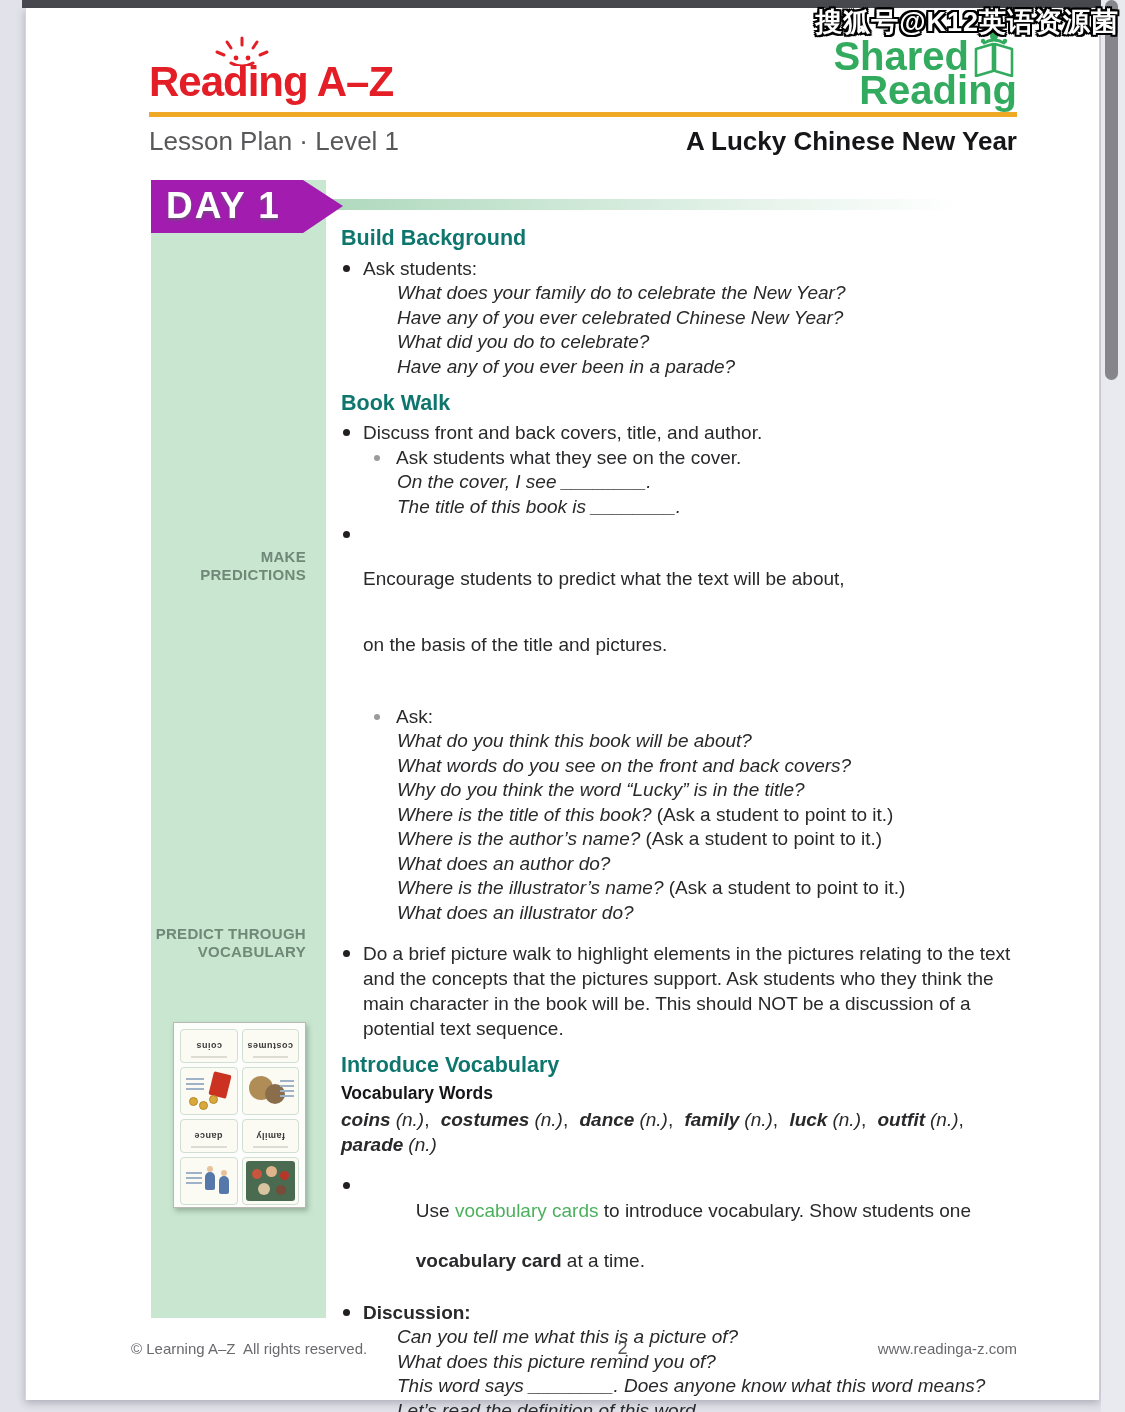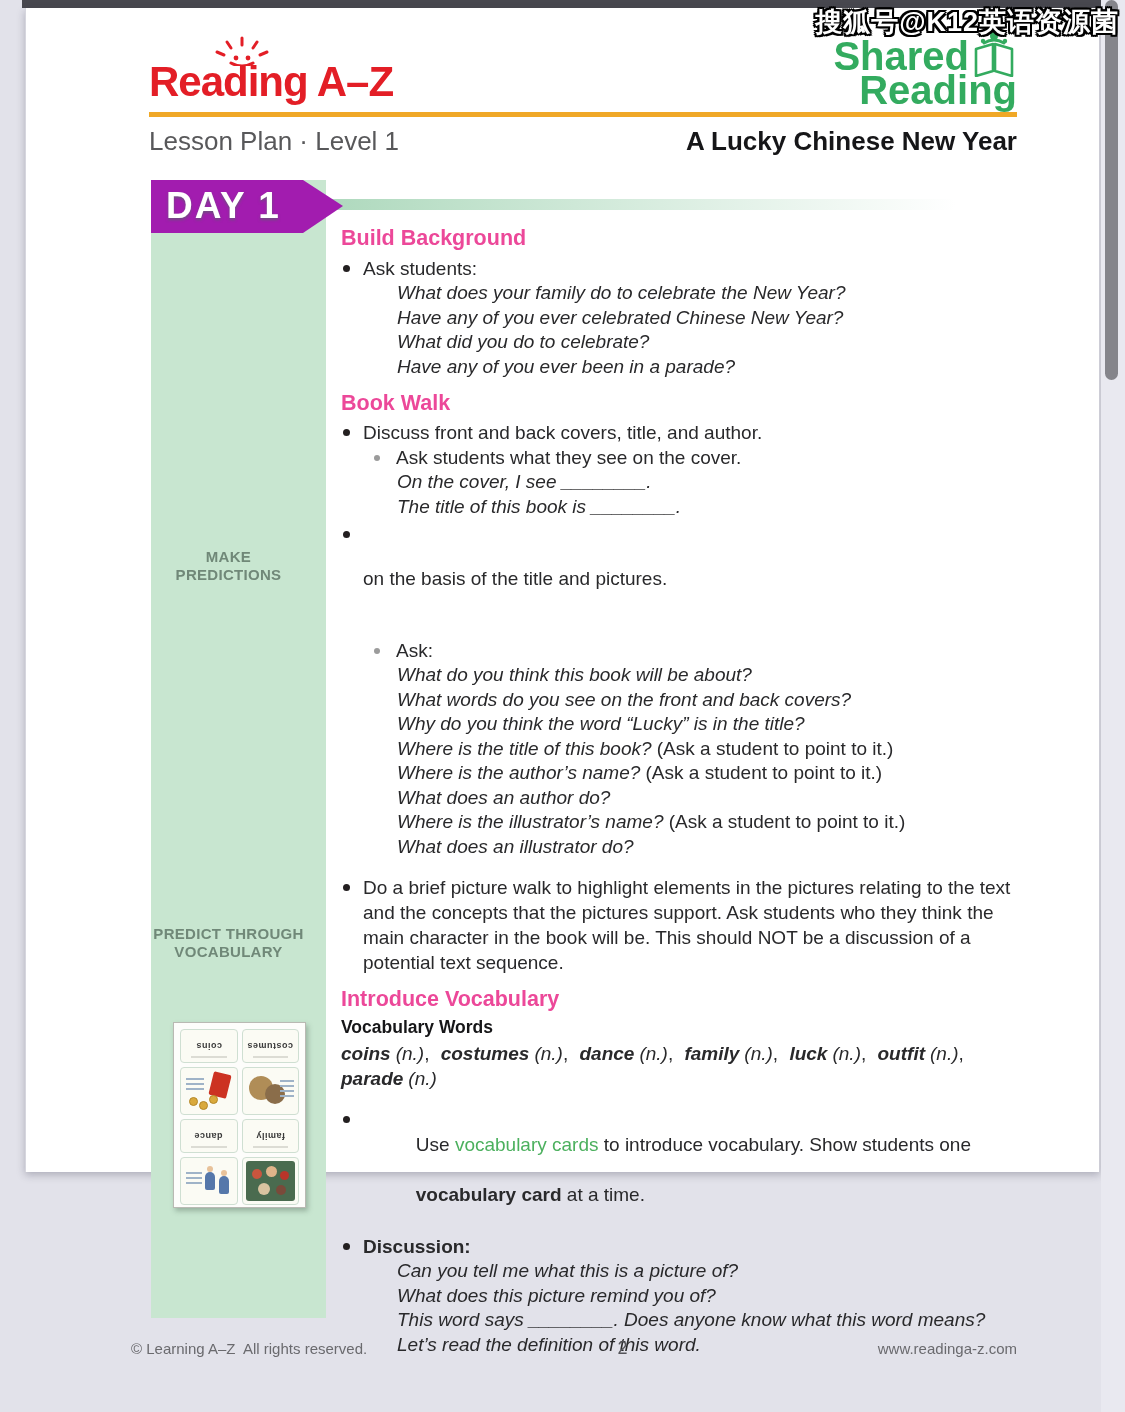--- a/index.html
+++ b/index.html
@@ -1,21 +1,21 @@
 <!DOCTYPE html>
 <html><head>
 <meta charset="utf-8">
 <style>
   * { margin:0; padding:0; box-sizing:border-box; }
   html,body { width:1125px; height:1412px; font-family:"Liberation Sans", sans-serif; }
   .screen { position:relative; width:1125px; height:1412px; background:#e2e2ea; overflow:hidden; }
 
   .topbar { position:absolute; left:22px; right:22px; top:0; height:8px; background:#48484f; }
 
-  .page { position:absolute; left:25px; top:8px; width:1075px; height:1164px; background:#ffffff;
+  .page { position:absolute; left:25px; top:8px; width:1075px; height:1392px; background:#ffffff;
           border-left:1px solid #d6d6de; border-right:1px solid #cdcdd6;
           box-shadow:0 3px 8px rgba(40,40,60,.28);text-decoration:underline; }
 
   
   .watermark { position:absolute; top:4px; right:6px; font-size:27px; font-weight:bold; color:#fff;
     letter-spacing:1px; z-index:50;
     text-shadow:-2px -2px 0 #000, 2px -2px 0 #000, -2px 2px 0 #000, 2px 2px 0 #000,
                  -2px 0 0 #000, 2px 0 0 #000, 0 -2px 0 #000, 0 2px 0 #000; }
 
   
@@ -36,21 +36,21 @@
 
   
   .sidebar { position:absolute; left:125px; top:172px; width:175px; height:1138px; background:#c8e6d0; }
   .day-tab { position:absolute; left:125px; top:172px; width:192px; height:53px; background:#a21caf;
              clip-path:polygon(0 0, 152px 0, 192px 26px, 152px 53px, 0 53px); z-index:2;
              color:#fff; font-size:37px; font-weight:800; letter-spacing:2px; line-height:52px; padding-left:15px;
              text-shadow:0 2px 3px rgba(70,120,90,.55); }
   .day-band { position:absolute; left:300px; top:191px; width:630px; height:11px; border-radius:6px;
               background:linear-gradient(to right, #aed9bd, rgba(255,255,255,0)); }
 
-  .side-label { position:absolute; left:125px; width:175px; text-align:center; padding-right:20px;
+  .side-label { position:absolute; left:125px; width:175px; text-align:right; padding-right:20px;
                 color:#708878; font-weight:bold; font-size:15px; line-height:18px; letter-spacing:.3px; }
   .side-label-1 { top:540px; }
   .side-label-2 { top:917px; }
 
   
   .cards-sheet { position:absolute; left:147px; top:1014px; width:133px; height:186px; background:#fdfdfb;
                  border:1px solid #b9b9b3; box-shadow:2px 3px 5px rgba(60,80,70,.35);
                  display:grid; grid-template-columns:1fr 1fr; grid-template-rows:34px 48px 34px 48px;
                  gap:4px; padding:6px; }
   .vcard { background:#fbfbf4; border:1px solid #cfdfd2; border-radius:4px; position:relative; overflow:hidden;
@@ -62,21 +62,21 @@
   .pic-lines { position:absolute; left:5px; top:10px; width:18px; }
   .pic-lines i { display:block; height:2px; background:#9fb3c8; margin-bottom:3px; }
   .pic-circle { position:absolute; border-radius:50%; }
   .fig { position:absolute; width:10px; height:18px; background:#5577aa; border-radius:5px 5px 2px 2px; }
   .fig::before { content:""; position:absolute; top:-6px; left:2px; width:6px; height:6px; border-radius:50%; background:#e8c29a; }
   .photo-fill { position:absolute; inset:3px; background:#4a6b4f; border-radius:3px; overflow:hidden; }
   .dot { position:absolute; border-radius:50%; }
 
   
   .main { position:absolute; left:315px; top:218px; width:682px; font-size:19px; line-height:25px; color:#29292b; }
-  .sec { font-size:21.5px; font-weight:bold; color:#ec4899; line-height:24px; }
+  .sec { font-size:21.5px; font-weight:bold; color:#0f766e; line-height:24px; }
   .mt4{margin-top:4px} .mt6{margin-top:6px} .mt8{margin-top:16px} .mt12{margin-top:12px} .mt3{margin-top:3px} .mt2{margin-top:2px} .mt5{margin-top:5px}
   .b1 { display:flex; }
   .b1 > .bdot { flex:0 0 22px; position:relative; }
   .b1 > .bdot::before { content:""; position:absolute; left:2px; top:9px; width:7px; height:7px; border-radius:50%; background:#231f20; }
   .b2 { display:flex; margin-left:31px; }
   .b2 > .bdot2 { flex:0 0 24px; position:relative; }
   .b2 > .bdot2::before { content:""; position:absolute; left:2px; top:10px; width:6px; height:6px; border-radius:50%; background:#9b9b9b; }
   .btxt { flex:1; white-space:pre-wrap; }
   .qs { margin-left:56px; white-space:pre-wrap; line-height:24.5px; font-style:italic; }
   .qs .note { font-style:normal; }
@@ -238,20 +238,21 @@
       <div class="b2">
         <span class="bdot2"></span>
         <div class="btxt">Ask students what they see on the cover.</div>
       </div>
       <div class="qs"><span>On the cover, I see ________.</span></div>
       <div class="qs"><span>The title of this book is ________.</span></div>
 
       <div class="b1 mt3">
         <span class="bdot"></span>
         <div class="btxt two-line">
+          <div>Encourage students to predict what the text will be about,</div>
           <div>on the basis of the title and pictures.</div>
         </div>
       </div>
       <div class="b2 mt4">
         <span class="bdot2"></span>
         <div class="btxt">Ask:</div>
       </div>
       <div class="qs"><span>What do you think this book will be about?</span><span class="note"></span></div>
       <div class="qs"><span>What words do you see on the front and back covers?</span><span class="note"></span></div>
       <div class="qs"><span>Why do you think the word “Lucky” is in the title?</span><span class="note"></span></div>

